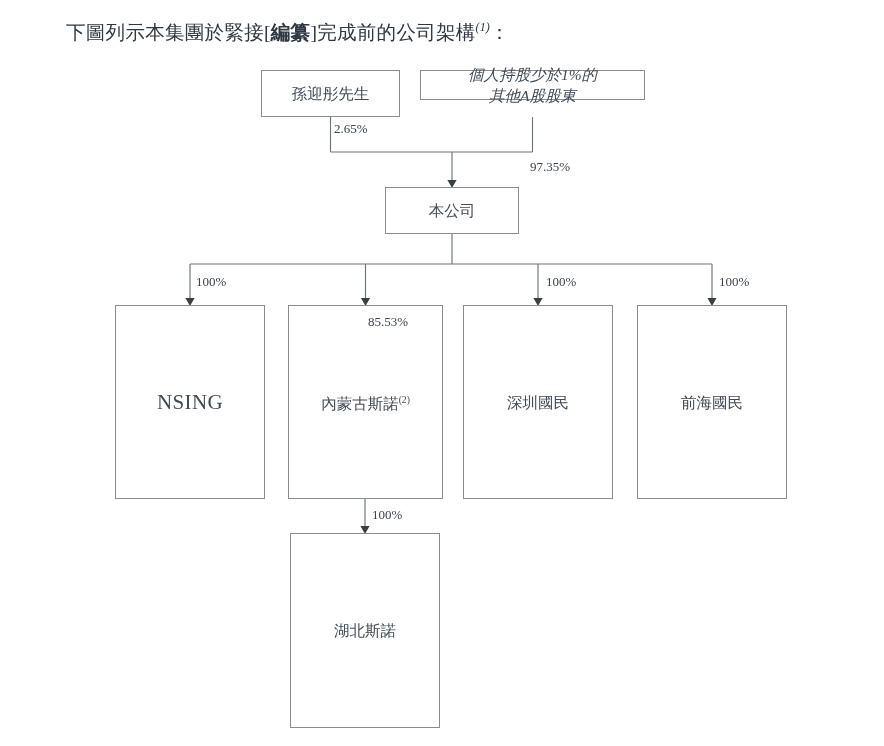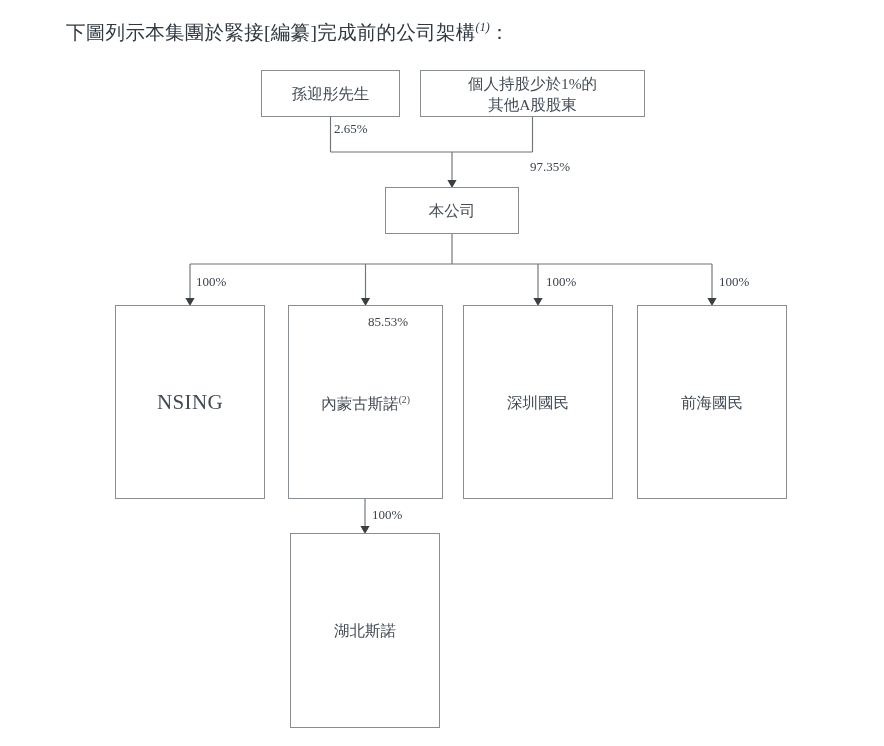--- a/index.html
+++ b/index.html
@@ -28,21 +28,21 @@
     left: 66px;
     top: 12px;
     width: 790px;
     font-size: 19.5px;
     line-height: 30px;
     color: #2f3740;
     letter-spacing: 0.3px;
     white-space: nowrap;
   }
   .heading .bracketed {
-    font-weight: normal;
+    font-weight: bold;
   }
   .heading sup {
     font-style: italic;
     font-size: 0.62em;
     vertical-align: super;
     letter-spacing: 0;
   }
   
   #diagram {
     position: absolute;
@@ -132,21 +132,21 @@
         <polygon points="533.4,298 542.6,298 538,306" class="arrowhead"></polygon>
         <line x1="712" y1="264" x2="712" y2="304"></line>
         <polygon points="707.4,298 716.6,298 712,306" class="arrowhead"></polygon>
         <line x1="365" y1="499" x2="365" y2="532"></line>
         <polygon points="360.4,526 369.6,526 365,534" class="arrowhead"></polygon>
       </svg>
     <div id="node-layer">
         <div class="node-box align-middle" style="left: 261px; top: 70px; width: 139px; height: 47px;">
           <div class="node-label">孫迎彤先生</div>
         </div>
-        <div class="node-box align-middle" style="left: 420px; top: 70px; width: 225px; height: 47px;">
+        <div class="node-box align-middle" style="left: 420px; top: 70px; width: 225px; height: 30px; font-style: italic;">
           <div class="node-label">個人持股少於1%的
 其他A股股東</div>
         </div>
         <div class="node-box align-middle" style="left: 385px; top: 187px; width: 134px; height: 47px; font-family: Liberation Serif, serif;">
           <div class="node-label">本公司</div>
         </div>
         <div class="node-box align-middle" style="left: 115px; top: 305px; width: 150px; height: 194px;">
           <div class="node-label latin">NSING</div>
         </div>
         <div class="node-box align-middle" style="left: 288px; top: 305px; width: 155px; height: 194px;">

